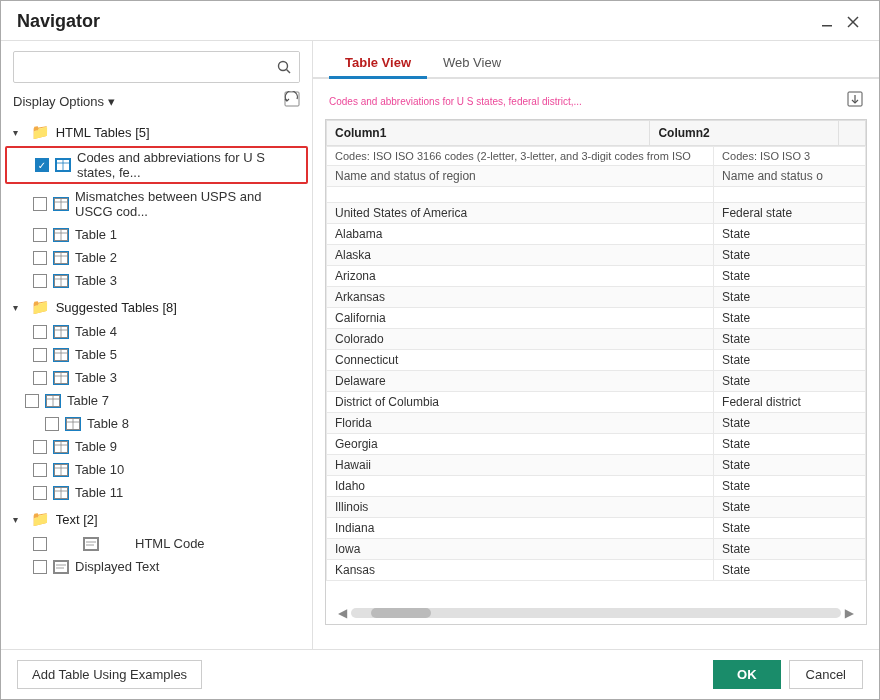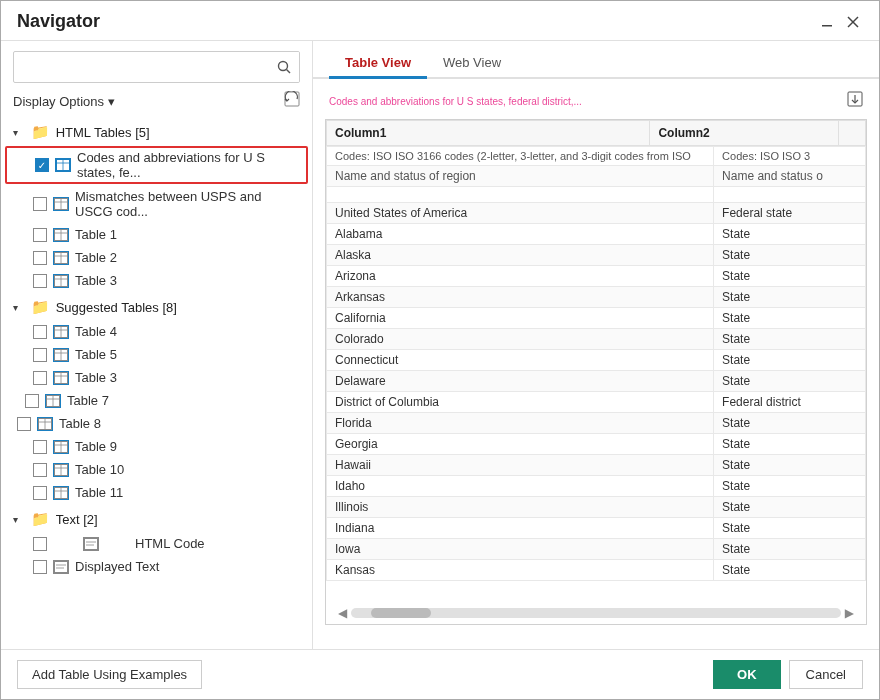--- a/index.html
+++ b/index.html
@@ -504,21 +504,21 @@
             <span class="checkbox"></span>
             <span class="table-icon">
               <svg width="14" height="12" viewBox="0 0 14 12">
                   <rect x="0.5" y="0.5" width="13" height="11" stroke="#888" stroke-width="1" fill="none"></rect>
                   <line x1="0.5" y1="4" x2="13.5" y2="4" stroke="#888" stroke-width="0.8"></line>
                   <line x1="7" y1="0.5" x2="7" y2="11.5" stroke="#888" stroke-width="0.8"></line>
                 </svg>
             </span>
             <span>Table 7</span>
           </div>
-          <div class="tree-item" style="padding-left:16px;">
+          <div class="tree-item" style="padding-left:44px;">
             <span class="checkbox"></span>
             <span class="table-icon">
               <svg width="14" height="12" viewBox="0 0 14 12">
                   <rect x="0.5" y="0.5" width="13" height="11" stroke="#888" stroke-width="1" fill="none"></rect>
                   <line x1="0.5" y1="4" x2="13.5" y2="4" stroke="#888" stroke-width="0.8"></line>
                   <line x1="7" y1="0.5" x2="7" y2="11.5" stroke="#888" stroke-width="0.8"></line>
                 </svg>
             </span>
             <span>Table 8</span>
           </div>

